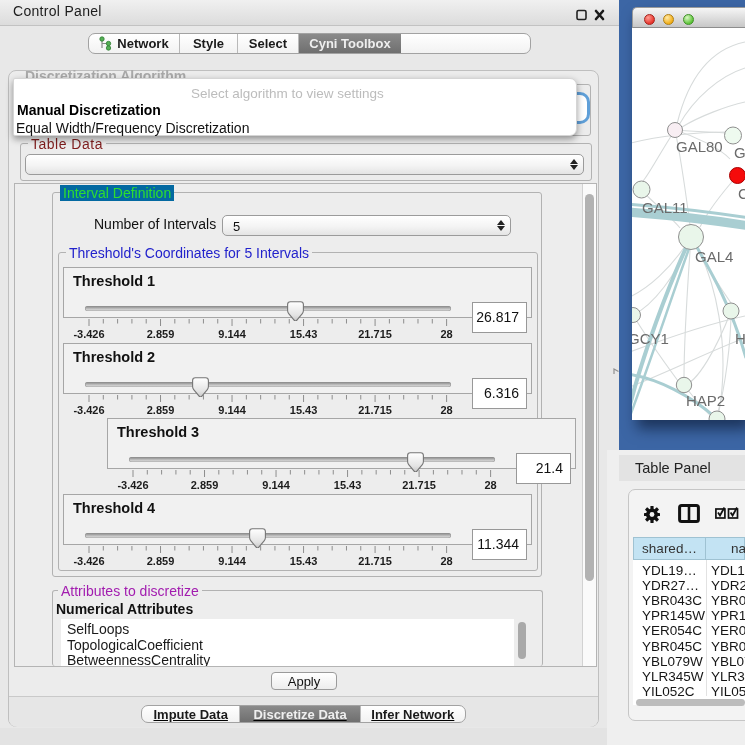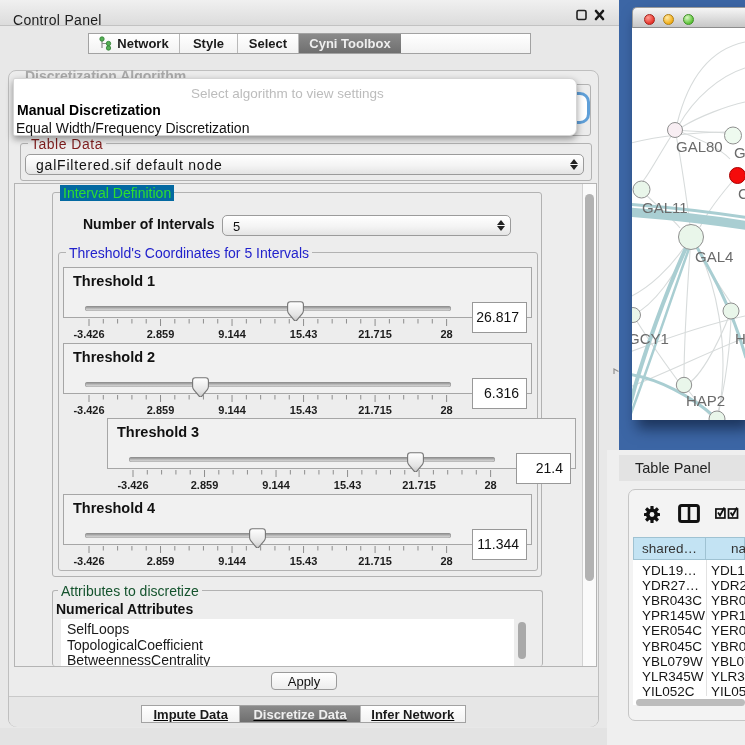--- a/index.html
+++ b/index.html
@@ -3,24 +3,24 @@
 <meta charset="utf-8">
 <style>
 * { margin:0; padding:0; box-sizing:border-box; }
 html,body { width:745px; height:745px; overflow:hidden; }
 body { font-family:"Liberation Sans", sans-serif; background:#e8e8e8; position:relative; }
 .abs { position:absolute; }
 
 
 #titlebar { left:0; top:0; width:619px; height:26px;
   background:linear-gradient(180deg,#f0f0f0,#dcdcdc); border-bottom:1px solid #c2c2c2; }
-#titlebar .t { position:absolute; left:13px; top:12px; font-size:14px; letter-spacing:0.3px; color:#1c1c1c; }
-
-
-.tabbar { background:#fdfdfd; border:1px solid #a2a2a2; border-radius:0;
+#titlebar .t { position:absolute; left:13px; top:3px; font-size:14px; letter-spacing:0.3px; color:#1c1c1c; }
+
+
+.tabbar { background:#fdfdfd; border:1px solid #a2a2a2; border-radius:7px;
   display:flex; align-items:stretch; overflow:hidden;
   background:linear-gradient(180deg,#ffffff,#f2f2f2); }
 .tabbar .seg { display:flex; align-items:center; justify-content:center;
   font-size:13px; font-weight:bold; color:#1a1a1a; position:relative; }
 .tabbar .seg + .seg { border-left:1px solid #b9b9b9; }
 .tabbar .seg.dark { background:linear-gradient(180deg,#8a8a8a,#6f6f6f); color:#efefef; }
 
 
 #mainpanel { left:8px; top:70px; width:591px; height:657px; background:#ececec;
   border:1px solid #bfbfbf; border-radius:8px; }
@@ -106,42 +106,41 @@
 
 <div class="group" style="left:20px; top:84px; width:571px; height:52px;"></div>
 <div class="abs" style="left:25px; top:68px; font-size:14px; font-weight:bold; color:#a9a9a9;">Discretization Algorithm</div>
 
 <div class="abs" style="left:500px; top:95px; width:87px; height:26px; border-radius:7px;
   background:#fff; box-shadow:0 0 0 3px #5f9fd8;"></div>
 
 <div class="group" style="left:20px; top:143px; width:572px; height:38px;"></div>
 <div class="abs gtitle" style="left:28px; top:136px; font-size:14px; letter-spacing:0.5px; color:#7f1d1d;">Table Data</div>
 <div class="combo" style="left:25px; top:154px; width:559px; height:21px;">
-  <span class="cv" style="font-size:14px; letter-spacing:0.8px;">galFiltered.sif default node</span>
   <span class="arrows" style="right:5px;">
     <svg width="8" height="5">
         <path d="M4 0 L8 5 L0 5 Z" fill="#222"></path>
       </svg>
     <svg width="8" height="5">
         <path d="M0 0 L8 0 L4 5 Z" fill="#222"></path>
       </svg>
   </span>
 </div>
 
 <div class="abs" style="left:14px; top:183px; width:583px; height:484px;
   border:1px solid #b4b4b4; background:#ededed; overflow:hidden;">
 </div>
 
 <div class="abs" style="left:582px; top:184px; width:14px; height:482px; background:#fafafa; border-left:1px solid #d2d2d2;"></div>
 <div class="abs" style="left:584.5px; top:194px; width:9px; height:387px; background:#b2b2b2; border-radius:5px;"></div>
 
 <div class="group" style="left:52px; top:192px; width:490px; height:385px;"></div>
 <div class="abs gtitle" style="left:60px; top:185px; font-size:14px; color:#2ede2e; background:#0369a1;">Interval Definition</div>
 
-<div class="abs" style="left:83px; top:216px; font-size:14px; font-weight:bold; color:#111;">Number of Intervals</div>
+<div class="abs" style="left:94px; top:216px; font-size:14px; font-weight:normal; color:#111;">Number of Intervals</div>
 <div class="combo" style="left:222px; top:215px; width:289px; height:21px;">
   <span class="cv">5</span>
   <span class="arrows" style="right:5px;">
     <svg width="8" height="5">
         <path d="M4 0 L8 5 L0 5 Z" fill="#222"></path>
       </svg>
     <svg width="8" height="5">
         <path d="M0 0 L8 0 L4 5 Z" fill="#222"></path>
       </svg>
   </span>
@@ -351,21 +350,21 @@
         <span style="left:168.04px;">9.144</span>
         <span style="left:239.56px;">15.43</span>
         <span style="left:311.08px;">21.715</span>
         <span style="left:382.59999999999997px;">28</span>
       </div>
     <div class="vfield">11.344</div>
   </div>
   </div>
 
 <div class="group" style="left:52px; top:590px; width:491px; height:76px; border-bottom:none;"></div>
-<div class="abs gtitle" style="left:58px; top:583px; font-size:14px; color:#14532d; background:#ededed;">Attributes to discretize</div>
+<div class="abs gtitle" style="left:58px; top:583px; font-size:14px; color:#a21caf; background:#ededed;">Attributes to discretize</div>
 <div class="abs" style="left:56px; top:601px; font-size:14px; font-weight:bold; color:#111;">Numerical Attributes</div>
 <div class="abs" style="left:61px; top:619px; width:453px; height:47px; background:#ffffff; overflow:hidden;">
   <div style="position:absolute; left:6px; top:3px; font-size:14px; color:#1a1a1a; line-height:15.5px;">SelfLoops<br>TopologicalCoefficient<br>BetweennessCentrality</div>
 </div>
 <div class="abs" style="left:514px; top:619px; width:12px; height:47px; background:#ededed;"></div>
 <div class="abs" style="left:518px; top:622px; width:8px; height:37px; background:#a9a9a9; border-radius:4px;"></div>
 
 <div class="btn" style="left:271px; top:672px; width:66px; height:18px;">Apply</div>
 
 <div class="abs" style="left:9px; top:696px; width:589px; height:31px; background:#e6e6e6;

